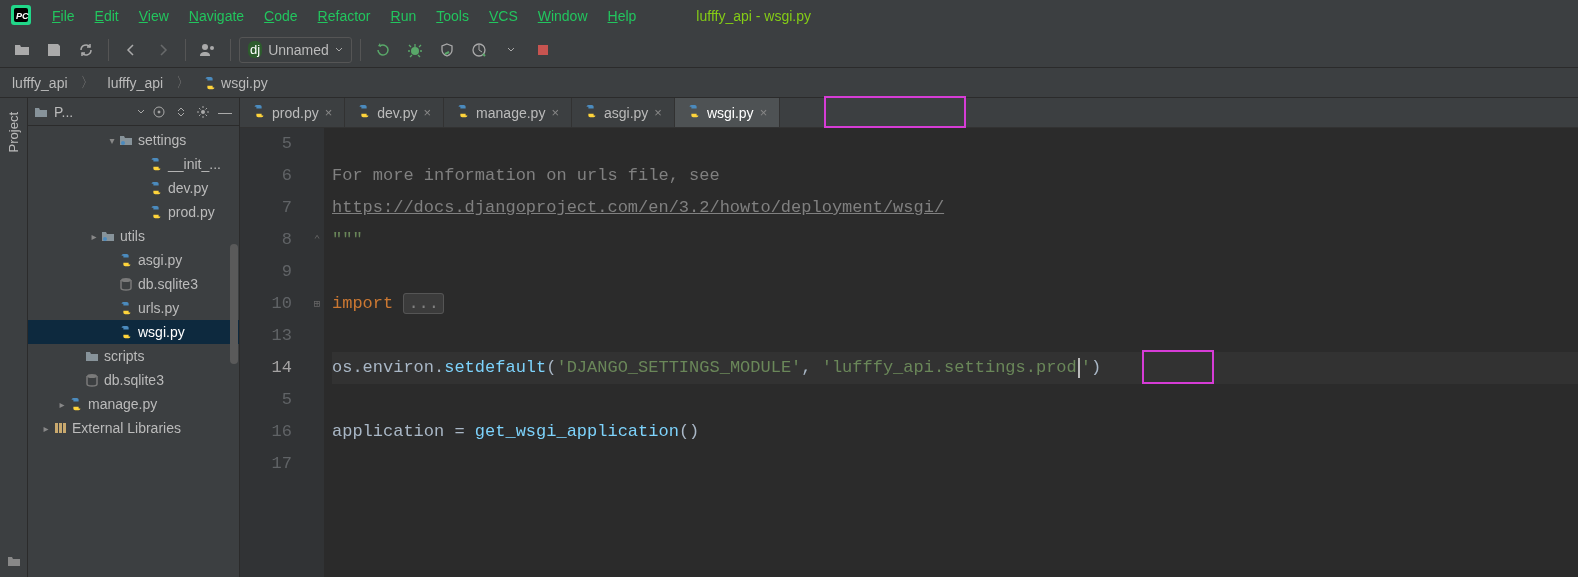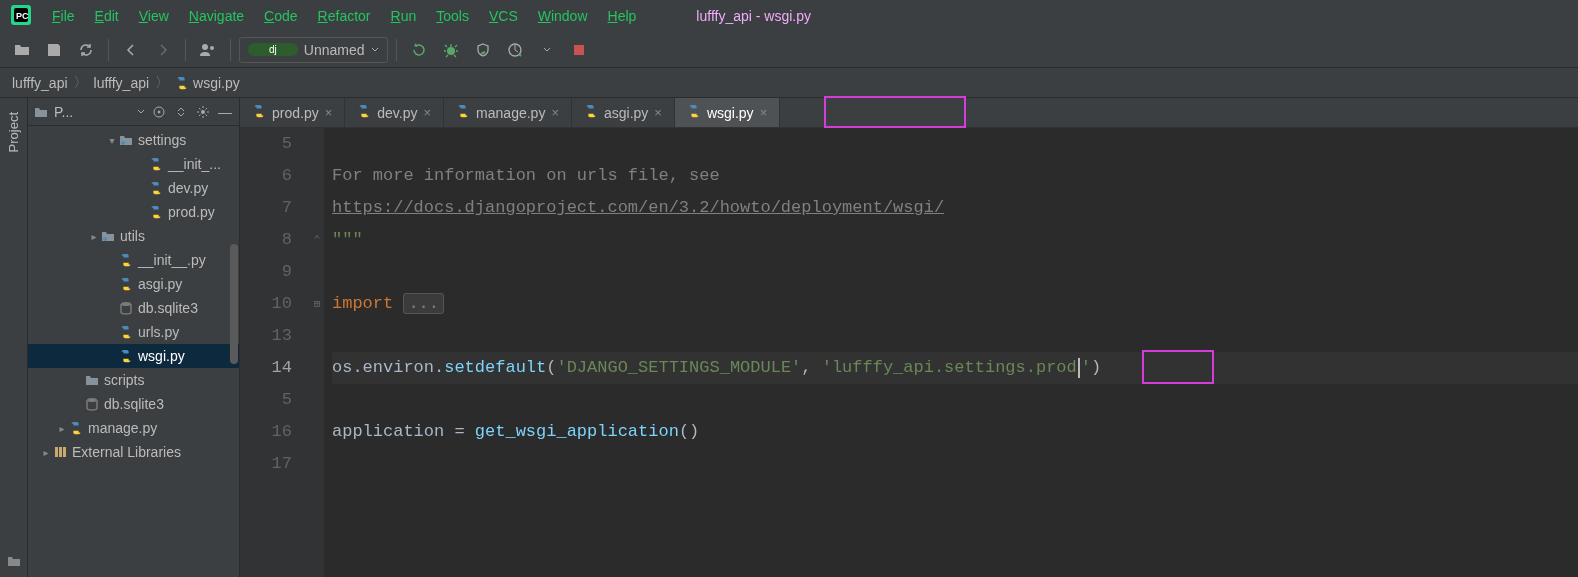--- a/index.html
+++ b/index.html
@@ -15,31 +15,31 @@
 .menu-bar {
   height: 32px;
   display: flex;
   align-items: center;
   padding: 0 4px;
   background: #3c3f41;
 }
 .app-icon {
   width: 26px; height: 26px;
   margin: 0 8px 3px 4px;
-  display: flex; align-items: center; justify-content: center;
+  display: flex; align-items: center; justify-content: center; font-style: italic;
 }
 .menu-item {
   padding: 4px 10px;
   color: #22c55e;
   cursor: pointer;
 }
 .menu-item u { text-decoration: underline; }
 .window-title {
   margin-left: 50px;
-  color: #f0abfc;
+  color: #84cc16;
 }
 .toolbar {
   height: 36px;
   display: flex;
   align-items: center;
   padding: 0 8px;
   background: #3c3f41;
   border-bottom: 1px solid #2b2b2b;
   gap: 4px;
 }
@@ -53,27 +53,27 @@
 .tb-sep { width: 1px; height: 22px; background: #555; margin: 0 4px; }
 .rc-config {
   display: flex; align-items: center;
   border: 1px solid #555;
   border-radius: 3px;
   height: 26px;
   padding: 0 8px;
   gap: 6px;
   cursor: pointer;
 }
-.dj-badge { background: #2d5c2d; color: #fff; font-size: 10px; padding: 1px 21px; border-radius: 6px; }
+.dj-badge { background: #2d5c2d; color: #fff; font-size: 13px; padding: 1px 2px; border-radius: 6px; }
 .breadcrumbs {
   height: 30px;
   display: flex;
   align-items: center;
   padding: 0 12px;
-  gap: 6px;
+  gap: 13px;
   border-bottom: 1px solid #2b2b2b;
 }
 .crumb { color: #bbb; cursor: pointer; }
 .crumb-sep { color: #777; }
 .py-icon-small { width: 14px; height: 14px; }
 .main {
   display: flex;
   height: calc(577px - 32px - 36px - 30px);
 }
 .side-tabs {
@@ -465,30 +465,20 @@
           <span>utils</span>
         </div>
         <div class="tree-item" style="padding-left: 78px;">
           <span class="tree-arrow"></span>
           <span class="tree-icon">
             <svg width="14" height="14" viewBox="0 0 16 16">
               <path d="M5 1h4c1 0 2 1 2 2v2H5V3H3c0-1 1-2 2-2z" fill="#4b8bbe"></path>
               <path d="M11 15H7c-1 0-2-1-2-2v-2h6v2h2c0 1-1 2-2 2z" fill="#ffd43b"></path>
             </svg>
           </span>
-          <span>__init__.py</span>
-        </div>
-        <div class="tree-item" style="padding-left: 78px;">
-          <span class="tree-arrow"></span>
-          <span class="tree-icon">
-            <svg width="14" height="14" viewBox="0 0 16 16">
-              <path d="M5 1h4c1 0 2 1 2 2v2H5V3H3c0-1 1-2 2-2z" fill="#4b8bbe"></path>
-              <path d="M11 15H7c-1 0-2-1-2-2v-2h6v2h2c0 1-1 2-2 2z" fill="#ffd43b"></path>
-            </svg>
-          </span>
           <span>asgi.py</span>
         </div>
         <div class="tree-item" style="padding-left: 78px;">
           <span class="tree-arrow"></span>
           <span class="tree-icon">
             <svg width="14" height="14" viewBox="0 0 14 14" fill="#7a7a7a">
               <ellipse cx="7" cy="3" rx="5" ry="2"></ellipse>
               <path d="M2 3v8c0 1 2 2 5 2s5-1 5-2V3" fill="none" stroke="#7a7a7a" stroke-width="1.5"></path>
             </svg>
           </span>

